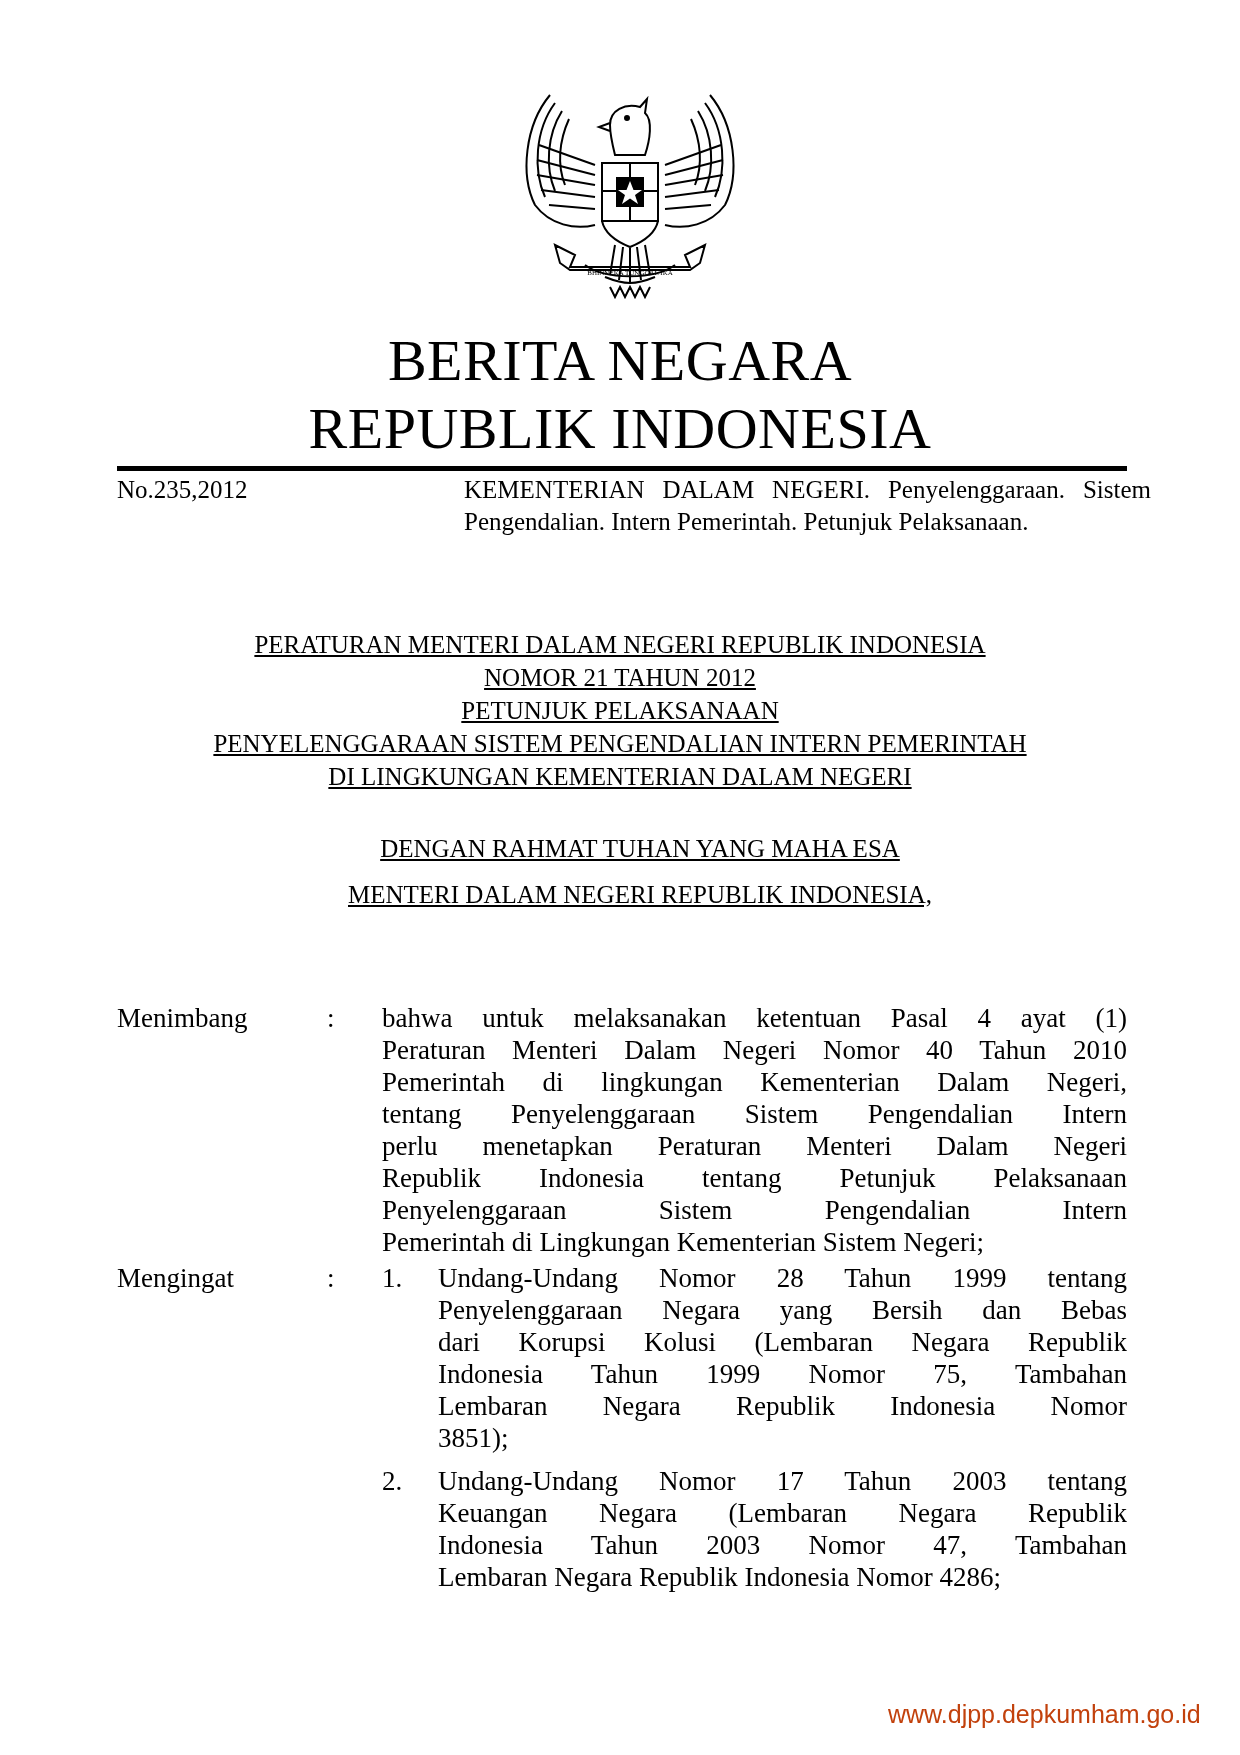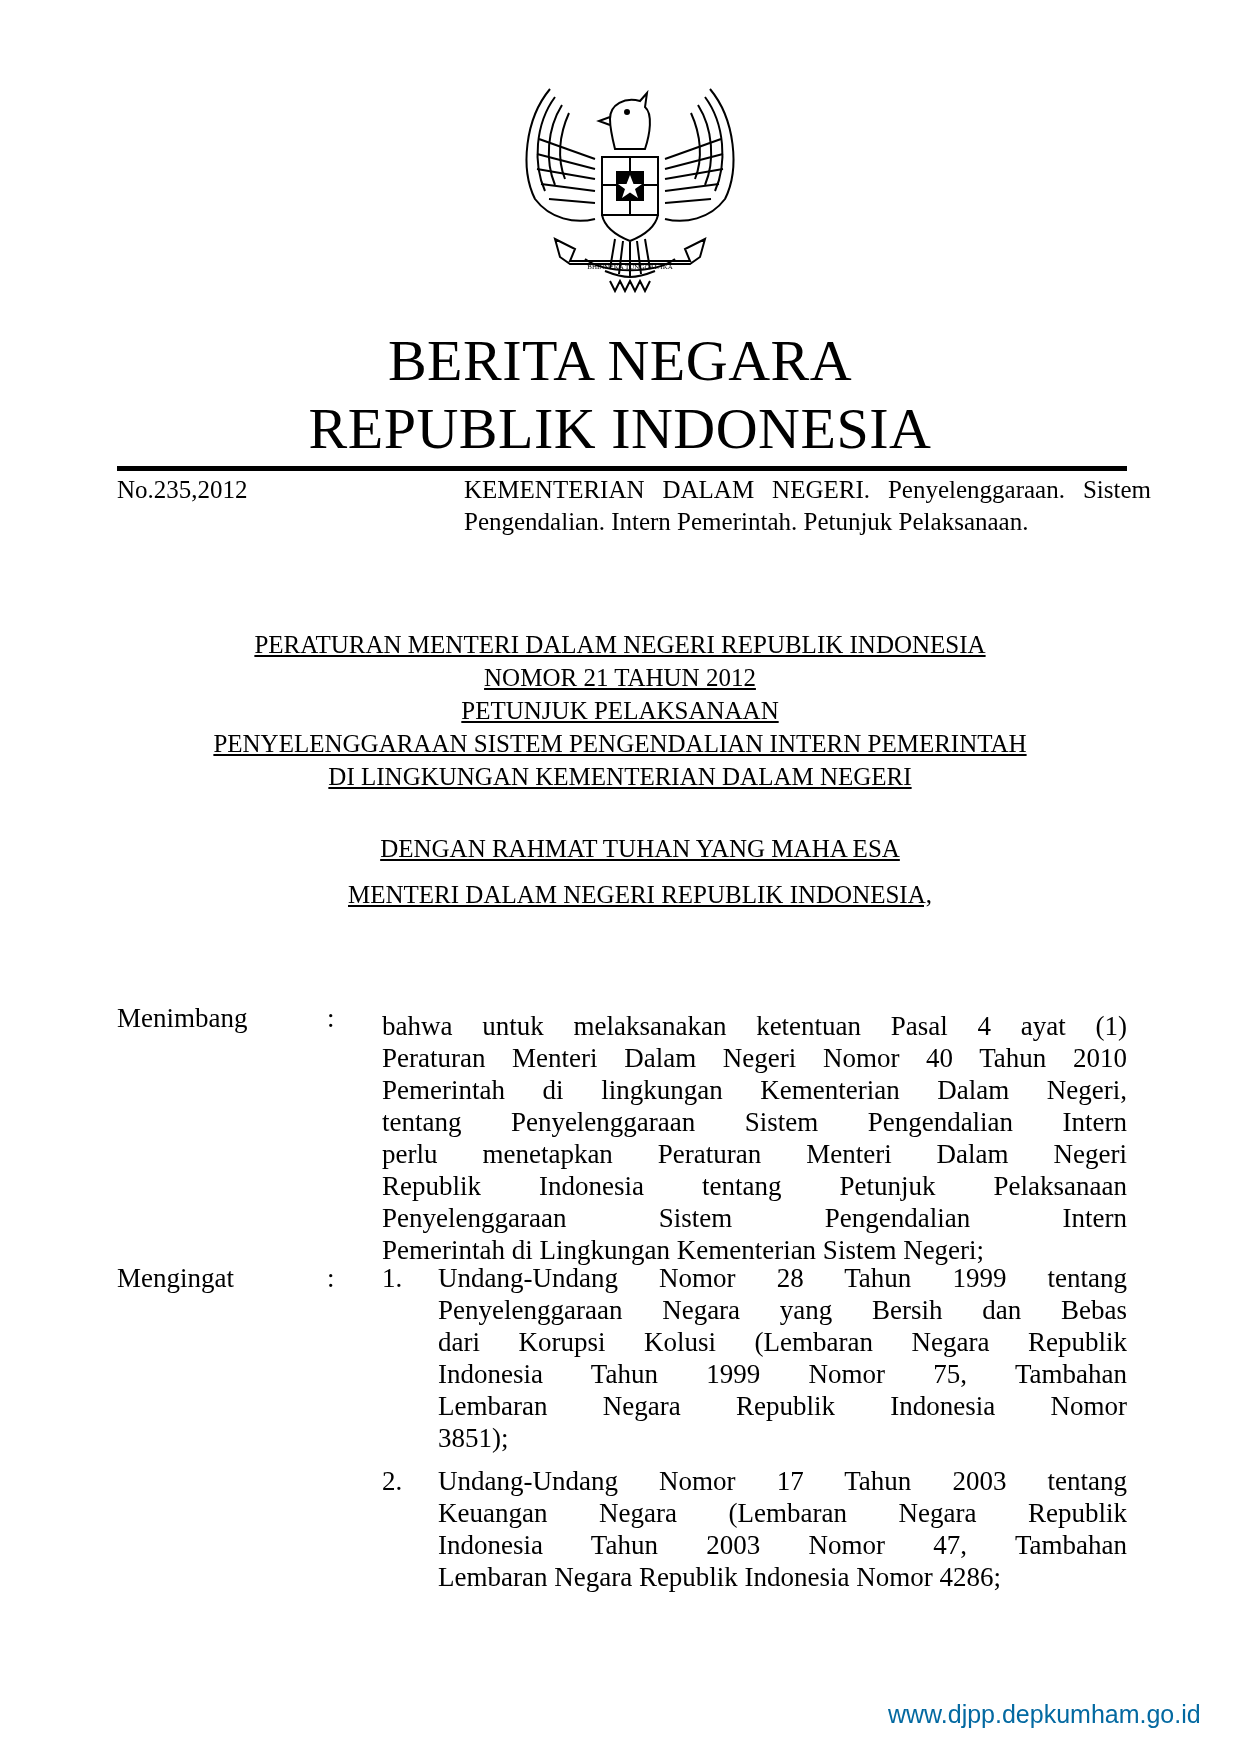--- a/index.html
+++ b/index.html
@@ -1,52 +1,52 @@
 <!DOCTYPE html>
 <html><head>
   <meta charset="utf-8">
   <style>
     html, body { margin: 0; padding: 0; background: #ffffff; }
     body {
       width: 1240px; height: 1755px; position: relative; overflow: hidden;
       font-family: "Liberation Serif", "DejaVu Serif", serif; color: #000;
     }
-    .emblem { position: absolute; left: 515px; top: 79px; width: 230px; height: 215px; }
+    .emblem { position: absolute; left: 515px; top: 85px; width: 230px; height: 215px; }
     .title {
       position: absolute; left: 0; width: 1240px; text-align: center;
       font-weight: normal; font-size: 58px; letter-spacing: 0.5px; line-height: 66px;
     }
     .title.l1 { top: 328px; }
     .title.l2 { top: 396px; }
     .rule { position: absolute; left: 117px; width: 1010px; top: 466px; height: 5px; background: #000; }
     .hdr-no { position: absolute; left: 117px; top: 474px; font-size: 25px; line-height: 32px; }
     .hdr-desc {
       position: absolute; left: 464px; top: 474px; width: 687px; font-size: 25px; line-height: 32px;
       text-align: justify; text-align-last: left;
     }
     .center-block { position: absolute; left: 0; width: 1240px; text-align: center; font-size: 25px; text-decoration: underline; }
     .cb1 { top: 628px; line-height: 33px; }
     .cb2 { top: 832px; line-height: 33px; margin-left: 20px; }
     .cb2 div + div { margin-top: 13px; }
     .section { position: absolute; left: 117px; width: 1010px; font-size: 27px; }
     .sec-label { position: absolute; left: 0; top: 0; }
     .sec-colon { position: absolute; left: 210px; top: 0; }
-    .sec-body { position: absolute; left: 265px; width: 745px; line-height: 32px; text-align: justify; margin-top: 8px; }
+    .sec-body { position: absolute; left: 265px; width: 745px; line-height: 32px; text-align: justify; }
     .sec-body .ln { display: block; text-align: justify; text-align-last: justify; }
     .sec-body .ln.last { text-align-last: left; }
     .menimbang { top: 1002px; line-height: 32px; }
     .mengingat { top: 1262px; line-height: 32px; }
     .item { position: absolute; left: 265px; width: 745px; }
     .item-num { position: absolute; left: 0; top: 0; }
     .item-body { position: absolute; left: 56px; width: 689px; line-height: 32px; }
     .item-body .ln { display: block; text-align: justify; text-align-last: justify; }
     .item-body .ln.last { text-align-last: left; }
     .watermark {
       position: absolute; left: 888px; top: 1700px; font-family: "Liberation Sans", sans-serif;
-      font-size: 25px; color: #0369a1;
+      font-size: 25px; color: #c2410c;
     }
   </style>
 </head>
 <body>
 
 <div class="emblem">
   <svg width="230" height="215" viewBox="0 0 230 215" xmlns="http://www.w3.org/2000/svg">
     <g fill="none" stroke="#000" stroke-width="2">
 
       <path d="M35 10 C10 40, 5 90, 20 120 C35 140, 60 145, 80 140"></path>

